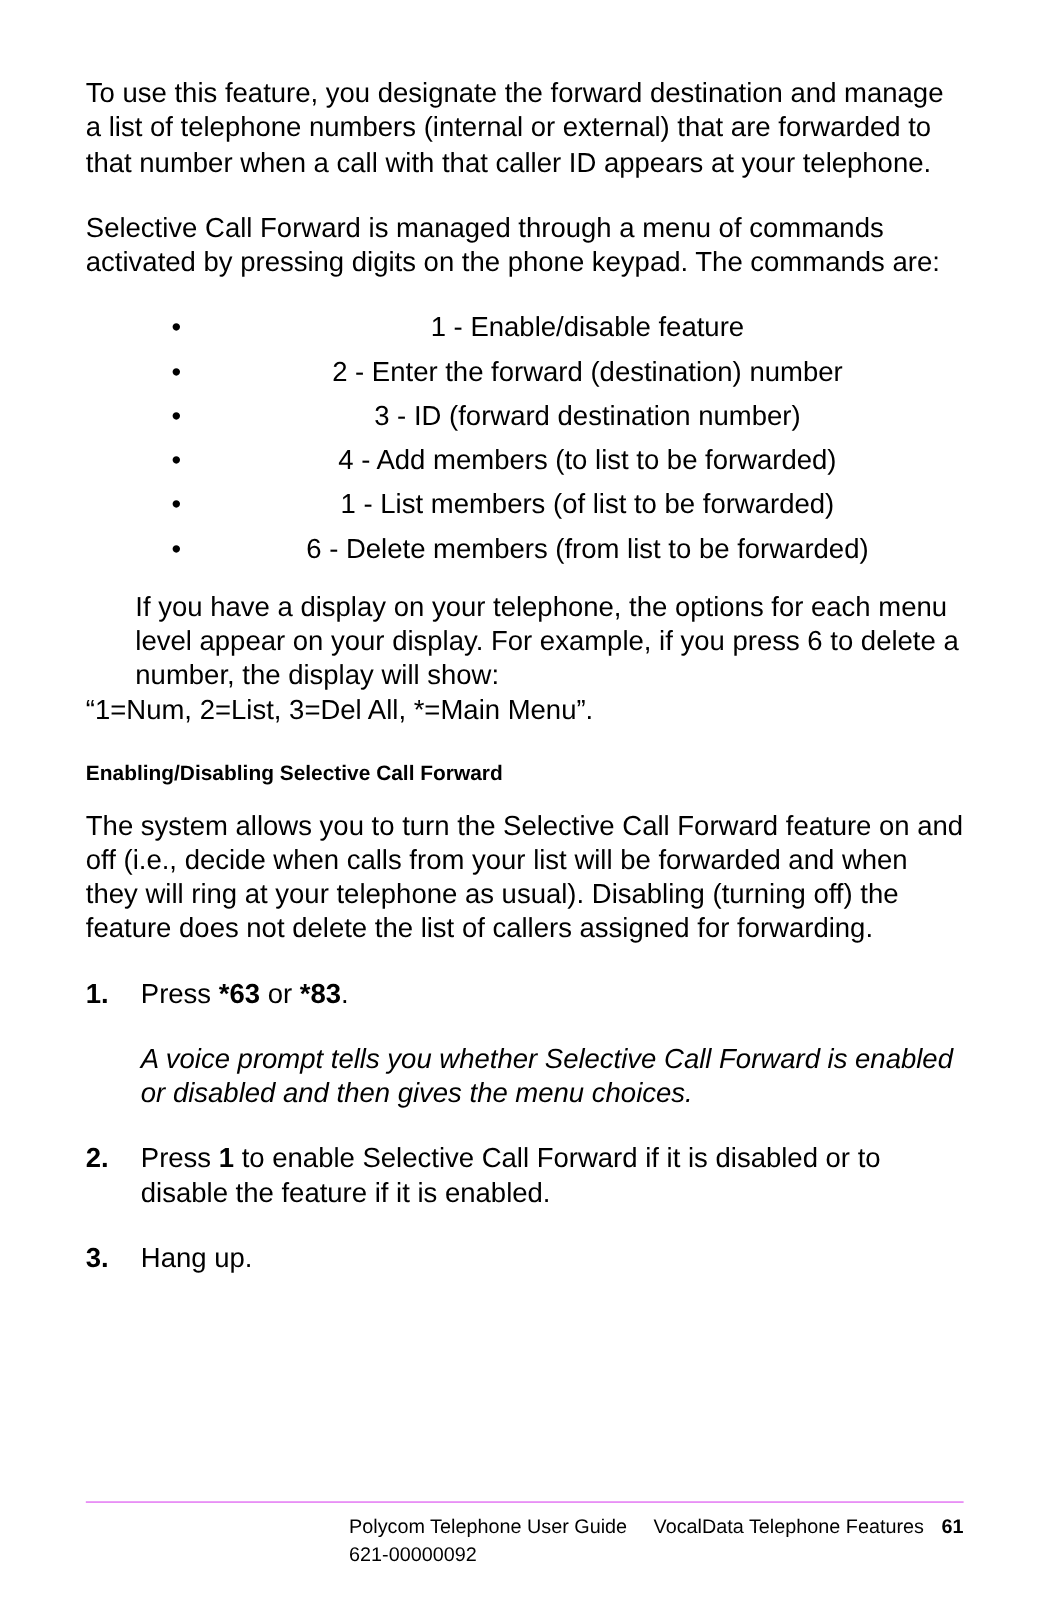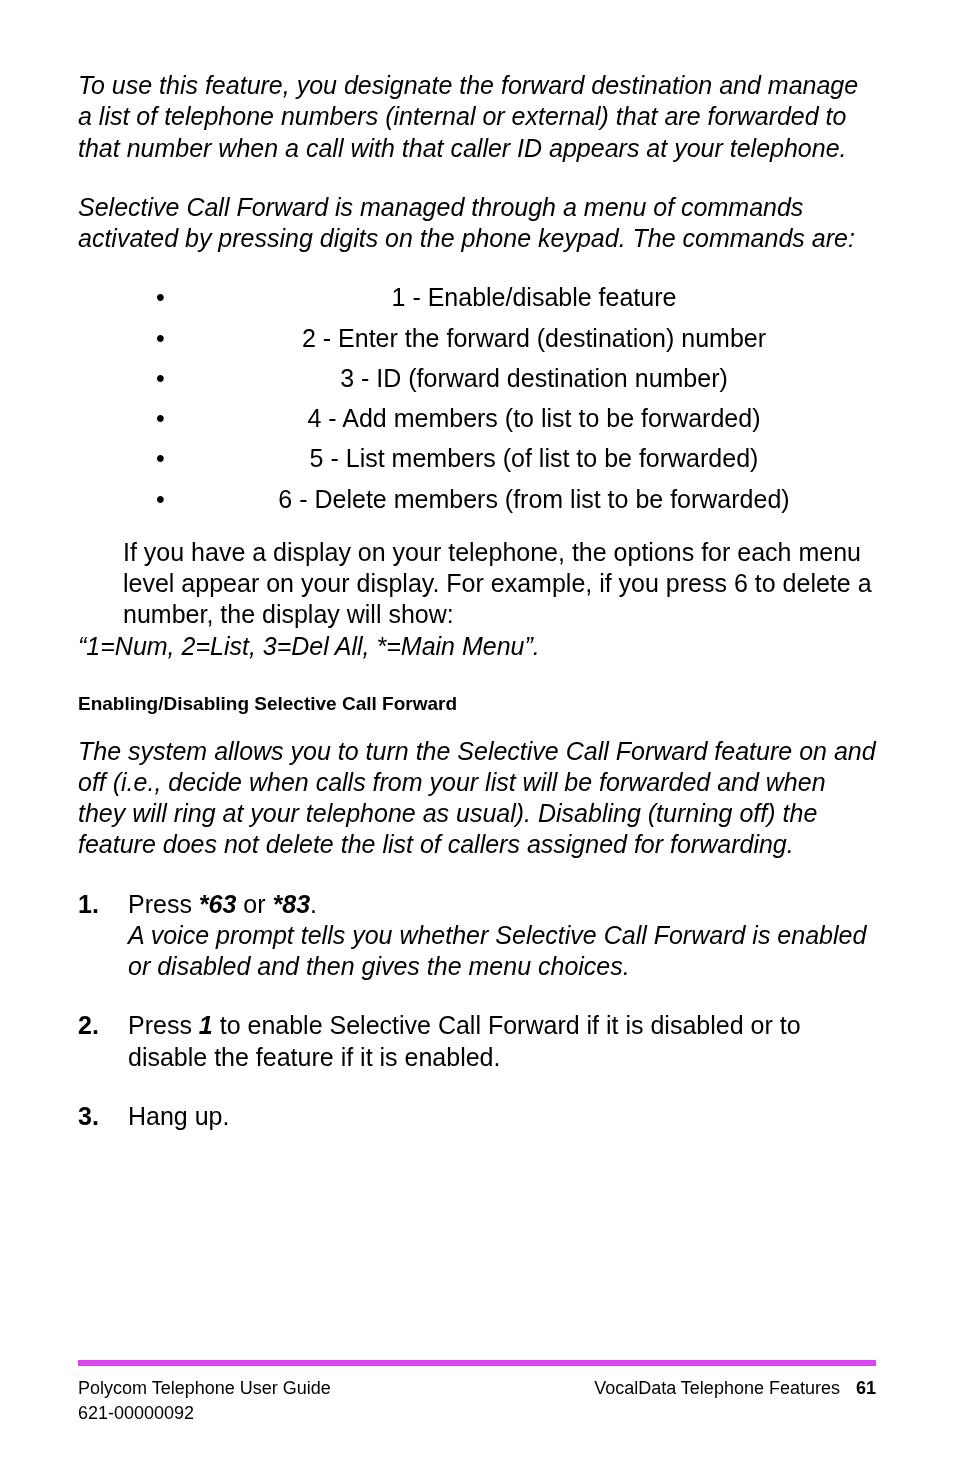--- a/index.html
+++ b/index.html
@@ -17,21 +17,20 @@
     display: flex;
     flex-direction: column;
   }
   .content {
     flex: 1;
     font-size: 25px;
     line-height: 1.25;
   }
   .para {
     margin-bottom: 28px;
-    font-style: italic;
   }
   ul.bullets {
     list-style: none;
     margin: 0 0 22px 0;
     padding: 0 0 0 78px;
     text-align: center;
   }
   ul.bullets li {
     position: relative;
     padding-left: 36px;
@@ -69,28 +68,29 @@
   }
   ol.steps > li::before {
     content: counter(step) ".";
     position: absolute;
     left: 0;
     top: 0;
     font-weight: bold;
   }
   ol.steps .sub {
     font-style: italic;
+    margin-top: 28px;
     margin-bottom: 0;
   }
-  .bold { font-weight: bold; font-style: italic; }
+  .bold { font-weight: bold; }
   .footer {
-    border-top: 6px solid #d946ef;
+    border-top: 1px solid #d946ef;
     padding-top: 10px;
     display: flex;
-    justify-content: space-between;
+    justify-content: flex-end;
     font-size: 18px;
     line-height: 1.35;
     gap: 24px;
   }
   .footer-right {
     text-align: right;
   }
   .page-num {
     font-weight: bold;
     margin-left: 16px;
@@ -104,21 +104,21 @@
 
     <div class="para">To use this feature, you designate the forward destination and manage a list of telephone numbers (internal or external) that are forwarded to that number when a call with that caller ID appears at your telephone.</div>
 
     <div class="para">Selective Call Forward is managed through a menu of commands activated by pressing digits on the phone keypad. The commands are:</div>
 
     <ul class="bullets">
       <li>1 - Enable/disable feature</li>
       <li>2 - Enter the forward (destination) number</li>
       <li>3 - ID (forward destination number)</li>
       <li>4 - Add members (to list to be forwarded)</li>
-      <li>5 - List members (of list to be forwarded)</li>
+      <li>1 - List members (of list to be forwarded)</li>
       <li>6 - Delete members (from list to be forwarded)</li>
     </ul>
 
     <div class="tight-para">If you have a display on your telephone, the options for each menu level appear on your display. For example, if you press 6 to delete a number, the display will show:</div>
     <div class="para">“1=Num, 2=List, 3=Del All, *=Main Menu”.</div>
 
     <div class="h2">Enabling/Disabling Selective Call Forward</div>
 
     <div class="para">The                   system allows you to turn the Selective Call Forward feature on and off (i.e., decide when calls from your list will be forwarded and when they will ring at your telephone as usual). Disabling (turning off) the feature does not delete the list of callers assigned for forwarding.</div>
 

